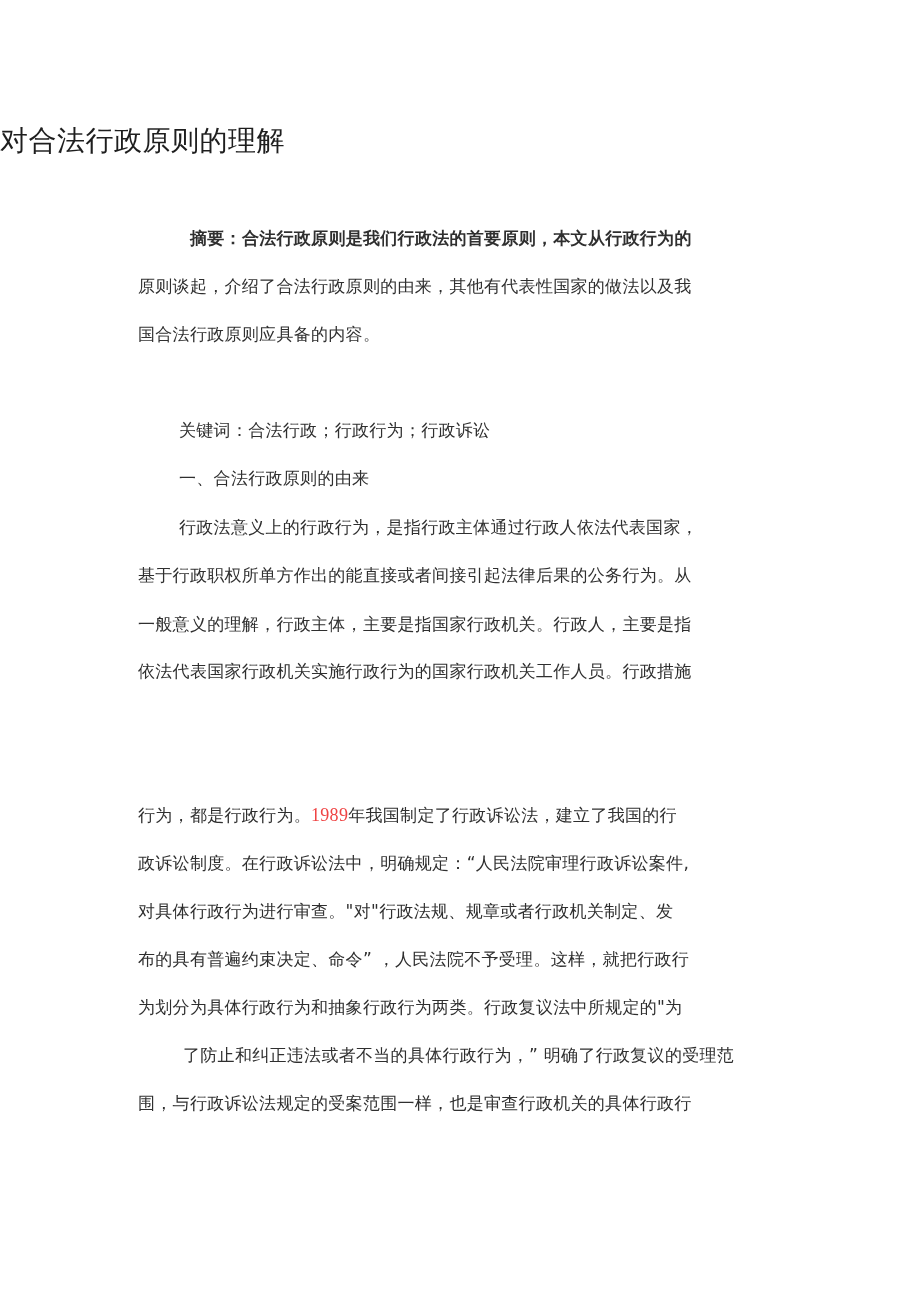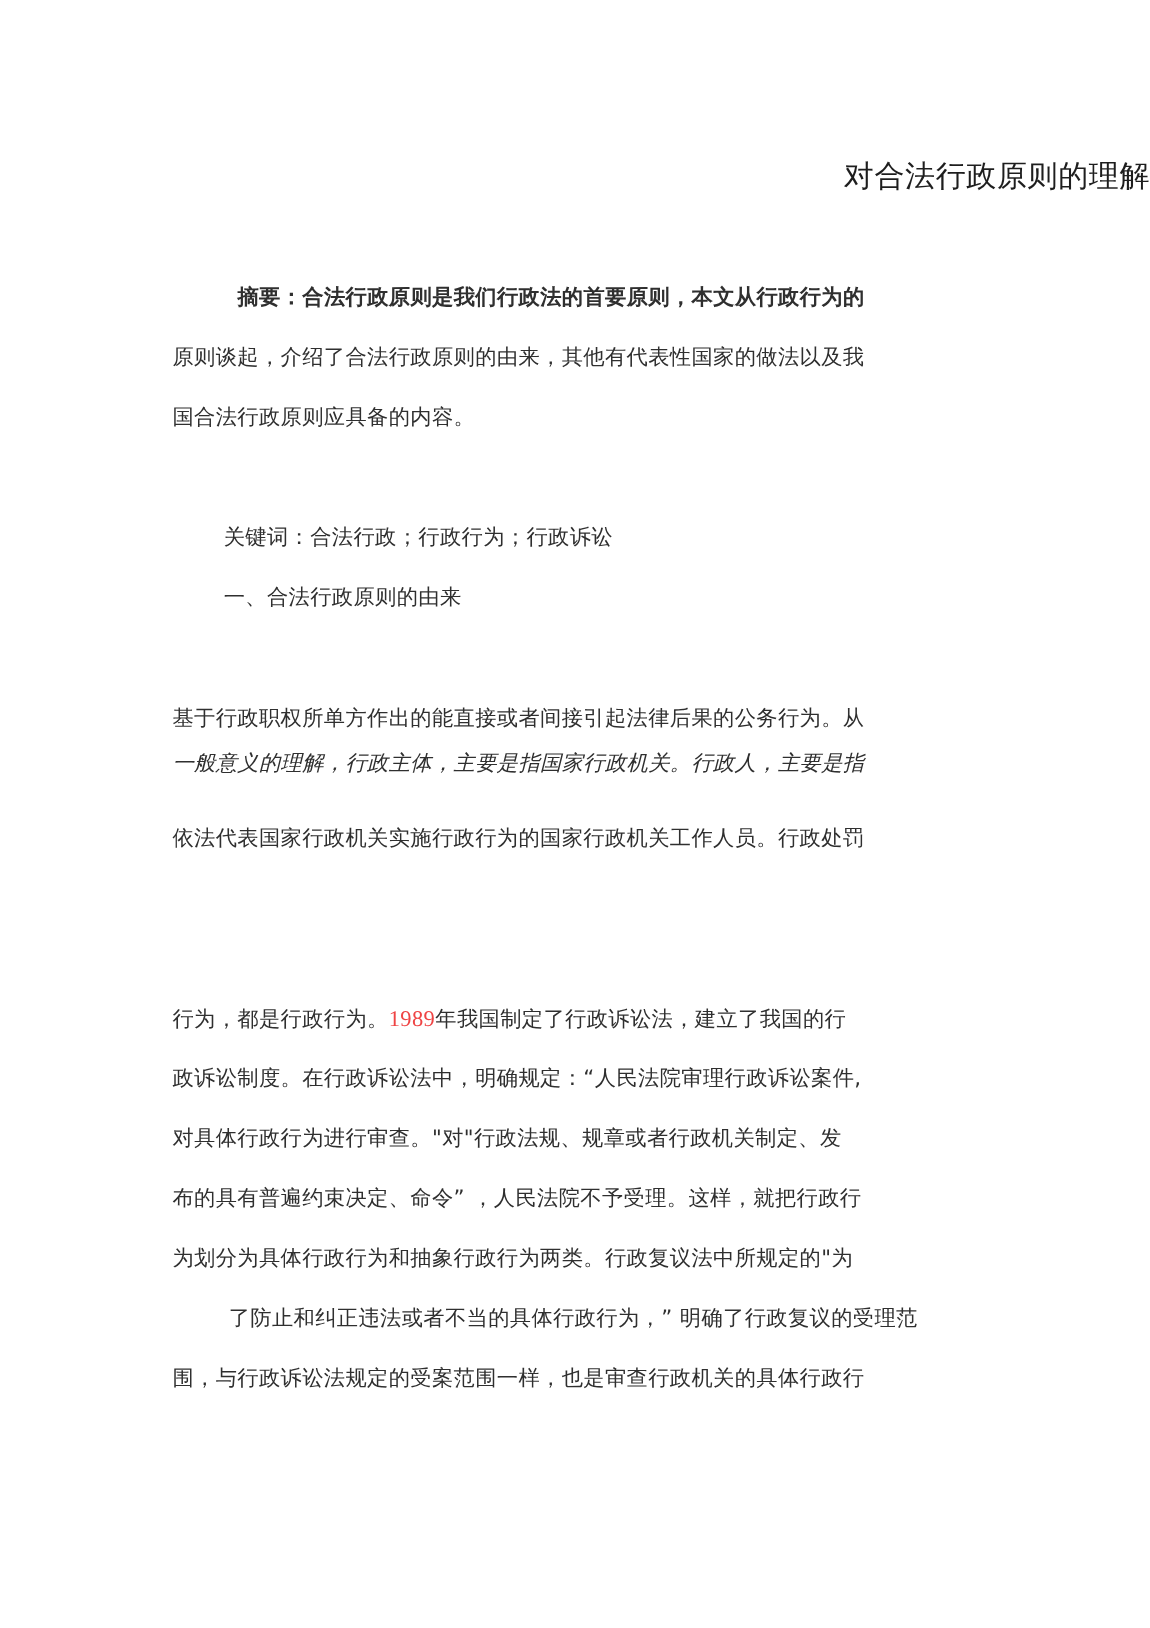--- a/index.html
+++ b/index.html
@@ -20,22 +20,22 @@
       left: 0; top: 0;
       width: 920px;
       height: 1302px;
       background: #ffffff;
     }
     .title {
       position: absolute;
       left: 0;
       width: 920px;
       top: 124px;
-      text-align: right;
-      font-size: 24px;
+      text-align: left;
+      font-size: 28px;
       line-height: 34px;
       color: #1e1e1e;
       letter-spacing: 0.5px;
       white-space: nowrap;
     }
     .line {
       position: absolute;
       left: 138px;
       font-size: 17px;
       line-height: 24px;
@@ -57,23 +57,24 @@
   <div class="title">对合法行政原则的理解</div>
 
   <div class="line" style="top:226px; left:190px;font-weight:bold;">摘要：合法行政原则是我们行政法的首要原则，本文从行政行为的</div>
   <div class="line" style="top:274px;">原则谈起，介绍了合法行政原则的由来，其他有代表性国家的做法以及我</div>
   <div class="line" style="top:322px;">国合法行政原则应具备的内容。</div>
 
   <div class="line" style="top:418px; left:179px;">关键词：合法行政；行政行为；行政诉讼</div>
 
   <div class="line" style="top:466px; left:179px;">一、合法行政原则的由来</div>
 
+  <div class="line" style="top:515px; left:179px;">行政法意义上的行政行为，是指行政主体通过行政人依法代表国家，</div>
   <div class="line" style="top:563px;">基于行政职权所单方作出的能直接或者间接引起法律后果的公务行为。从</div>
-  <div class="line" style="top:599px;font-style:italic;">一般意义的理解，行政主体，主要是指国家行政机关。行政人，主要是指</div>
-  <div class="line" style="top:659px;">依法代表国家行政机关实施行政行为的国家行政机关工作人员。行政处罚</div>
+  <div class="line" style="top:612px;">一般意义的理解，行政主体，主要是指国家行政机关。行政人，主要是指</div>
+  <div class="line" style="top:659px;">依法代表国家行政机关实施行政行为的国家行政机关工作人员。行政措施</div>
   <div class="line" style="top:803px;"><span>行为，都是行政行为。</span><span class="num">1989</span><span>年我国制定了行政诉讼法，建立了我国的行</span></div>
   <div class="line" style="top:851px;">政诉讼制度。在行政诉讼法中，明确规定：“人民法院审理行政诉讼案件,</div>
   <div class="line" style="top:899px;">对具体行政行为进行审查。"对"行政法规、规章或者行政机关制定、发</div>
   <div class="line" style="top:947px;">布的具有普遍约束决定、命令” ，人民法院不予受理。这样，就把行政行</div>
   <div class="line" style="top:995px;">为划分为具体行政行为和抽象行政行为两类。行政复议法中所规定的"为</div>
   <div class="line" style="top:1043px;margin-left:45px;">了防止和纠正违法或者不当的具体行政行为，” 明确了行政复议的受理范</div>
   <div class="line" style="top:1091px;">围，与行政诉讼法规定的受案范围一样，也是审查行政机关的具体行政行</div>
 
 </div>
 

